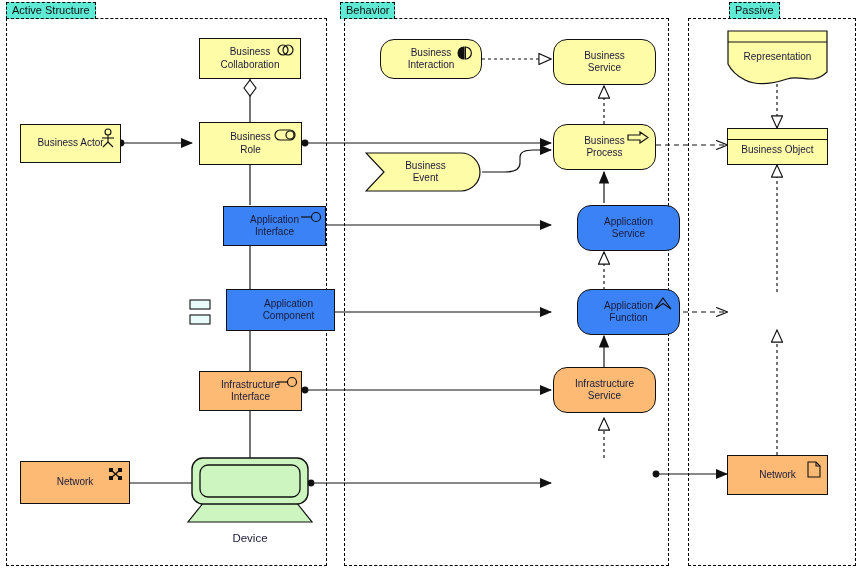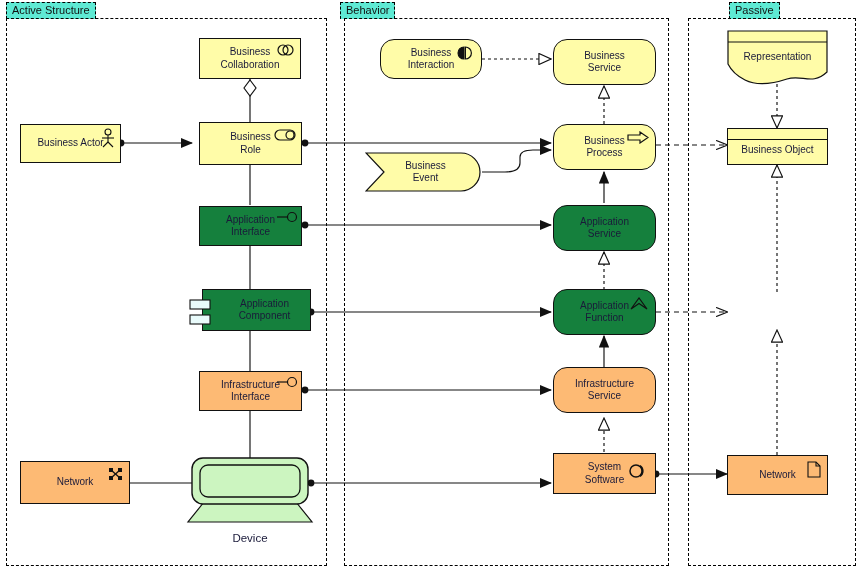--- a/index.html
+++ b/index.html
@@ -8,21 +8,21 @@
   svg#wires{position:absolute;left:0;top:0;width:865px;height:573px;}
   .layer{position:absolute;border:1px dashed #000;box-sizing:border-box;}
   .layer-tab{position:absolute;border:1px dashed #000;border-bottom:none;background:#5eead4;
     font-size:11px;color:#111;padding:1px 5px 2px 5px;box-sizing:border-box;white-space:nowrap;}
   .node{position:absolute;box-sizing:border-box;display:flex;align-items:center;
     justify-content:center;text-align:center;font-size:10px;color:#1a1a3a;line-height:1.25;}
   .node .lbl{position:relative;z-index:3;padding:0 4px;}
   .rect{border:1px solid #111;}
   .round{border:1px solid #111;border-radius:14px;}
   .yellow{background:#fffca8;}
-  .blue{background:#15803d;}
+  .blue{background:#3b82f6;margin-left:24px;}
   .green{background:#fdba74;}
   .ico{position:absolute;z-index:4;pointer-events:none;}
   .extlabel{position:absolute;font-size:11.5px;color:#1a1a3a;text-align:center;}
   .objhdr{position:absolute;left:0;right:0;top:0;height:10px;border-bottom:1px solid #111;}
 </style>
 </head>
 <body>
 
 <div id="canvas">
 
@@ -224,27 +224,20 @@
     <span class="lbl">Application<br>Function</span>
     <svg class="ico" style="right:7px;top:7px;" width="18" height="13" viewBox="0 0 18 13">
       <path d="M1,12 L9,1 L17,12 L9,6.5 z" fill="none" stroke="#111" stroke-width="1.2"></path>
     </svg>
   </div>
 
   <div class="node round green" style="left:553px;top:367px;width:103px;height:46px;">
     <span class="lbl">Infrastructure<br>Service</span>
   </div>
 
-  <div class="node rect green" style="left:553px;top:453px;width:103px;height:41px;">
-    <span class="lbl">System<br>Software</span>
-    <svg class="ico" style="right:8px;top:9px;" width="18" height="16" viewBox="0 0 18 16">
-      <circle cx="7" cy="8" r="6" fill="none" stroke="#111" stroke-width="1.5"></circle>
-      <path d="M11,2.6 A6.5,6.5 0 0 1 11,13.4" fill="none" stroke="#111" stroke-width="1.5"></path>
-    </svg>
-  </div>
 
   <svg class="ico" style="position:absolute;left:727px;top:30px;z-index:3;" width="101" height="56" viewBox="0 0 101 56">
     <path d="M1,1 L100,1 L100,42 C85,56 75,44 60,49 C45,54 30,56 18,50 C9,45.5 4,40 1,34 z" fill="#fffca8" stroke="#111" stroke-width="1.2"></path>
     <line x1="1" y1="12" x2="100" y2="12" stroke="#111" stroke-width="1.1"></line>
   </svg>
   <div class="node" style="left:727px;top:42px;width:101px;height:30px;background:transparent;">
     <span class="lbl">Representation</span>
   </div>
 
   <div class="node rect yellow" style="left:727px;top:128px;width:101px;height:37px;">

